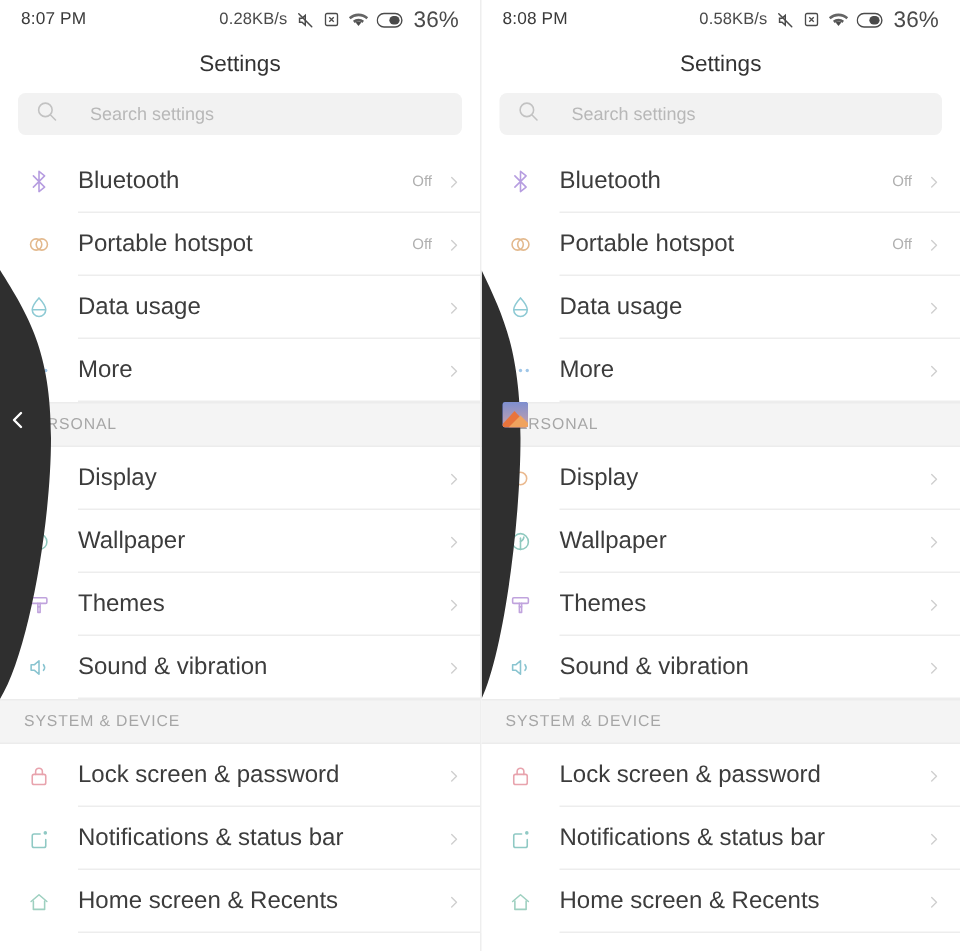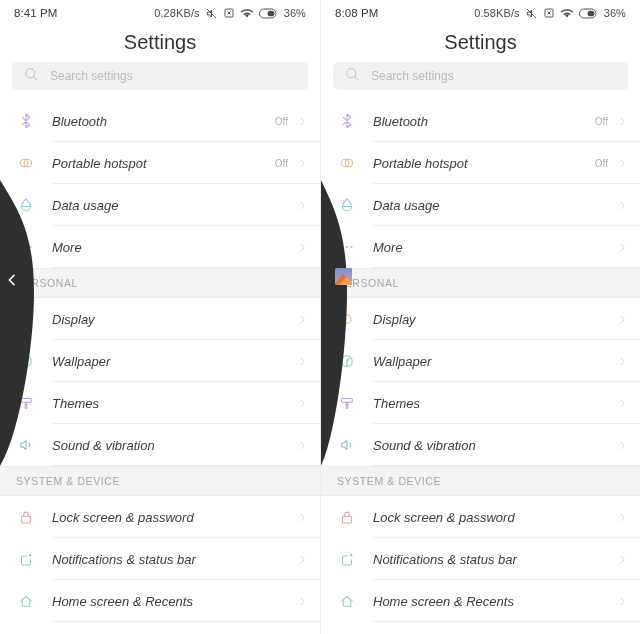--- a/index.html
+++ b/index.html
@@ -29,39 +29,39 @@
   }
   .sb-time { flex:0 0 auto; padding-left:4px; }
   .sb-right {
     margin-left:auto;
     display:flex; align-items:center; gap:5px;
     padding-right:4px;
     text-align:right;
   }
   .sb-rate { font-size:11px; color:#4a4a4a; }
   .sb-ico { display:inline-flex; align-items:center; }
-  .sb-pct { font-size:11px; color:#4a4a4a; }
+  .sb-pct { font-size:15px; color:#4a4a4a; }
 
   
   .title {
     height:32px;
     display:flex; align-items:center; justify-content:center;
-    font-size:20px;
+    font-size:15px;
     color:#333333;
   }
 
   
   .searchwrap { padding:4px 12px 10px 12px; }
   .searchbox {
     height:28px;
     background:#f2f2f2;
     border-radius:5px;
     display:flex; align-items:center;
     padding:0 10px;
-    gap:10px;
+    gap:20px;
   }
   .search-ph {
     font-size:12px;
     color:#b8b8b8;
   }
 
   
   .list { position:relative; }
   .sec-head {
     height:30px;
@@ -88,24 +88,23 @@
     height:1px;
     background:#ededed;
   }
   .row .ico {
     width:24px; height:24px;
     flex:0 0 24px;
     display:flex; align-items:center; justify-content:center;
   }
   .row .label {
     margin-left:14px;
-    font-size:13px;
+    font-size:16px;
     color:#3c3c3c;
     flex:1 1 auto;
-    font-style:italic;
   }
   .row .value {
     font-size:10px;
     color:#b0b0b0;
     margin-right:8px;
   }
   .row .chev {
     width:12px; flex:0 0 12px;
     display:flex; align-items:center; justify-content:center;
   }
@@ -149,21 +148,21 @@
     border-right:8px solid transparent;
     border-bottom:8px solid #f0a35e;
   }
 </style>
 </head>
 <body>
 
 <div class="screens" id="screens">
     <div class="panel left">
       <div class="statusbar">
-        <span class="sb-time">8:41 PM</span>
+        <span class="sb-time">8:07 PM</span>
         <span class="sb-right">
           <span class="sb-rate">0.28KB/s</span>
           <span class="sb-ico">
             <svg width="13" height="13" viewBox="0 0 24 24" fill="none" stroke="#4a4a4a" stroke-width="1.8" stroke-linecap="round">
               <path d="M5 9.5h3l4-3.5v12l-4-3.5H5z"></path>
               <path d="M4 4l16 16"></path>
             </svg>
           </span>
           <span class="sb-ico">
             <svg width="12" height="12" viewBox="0 0 24 24" fill="none" stroke="#4a4a4a" stroke-width="1.8">

